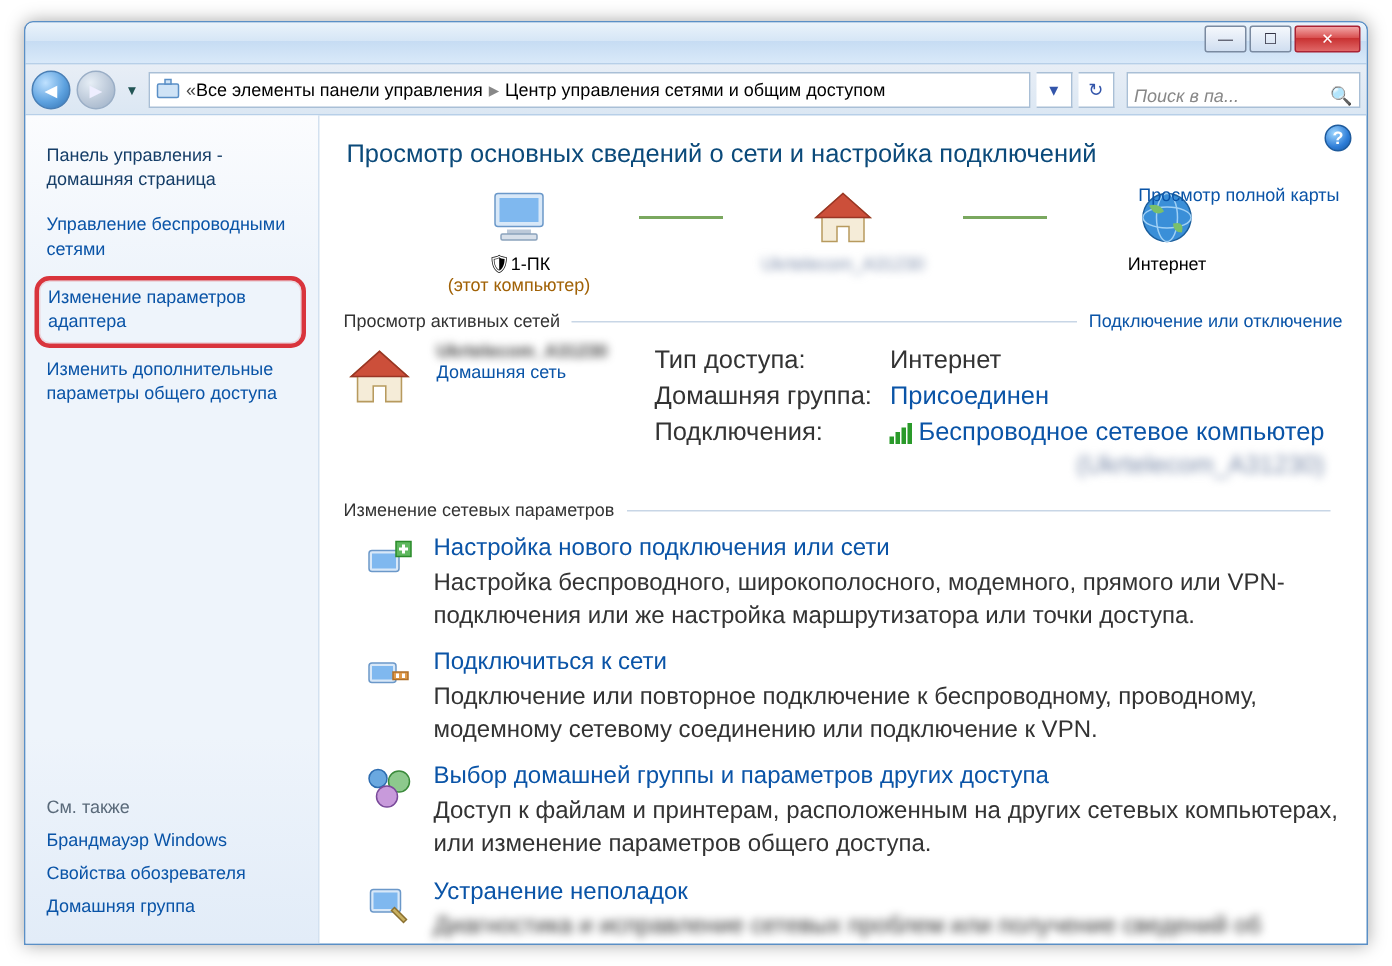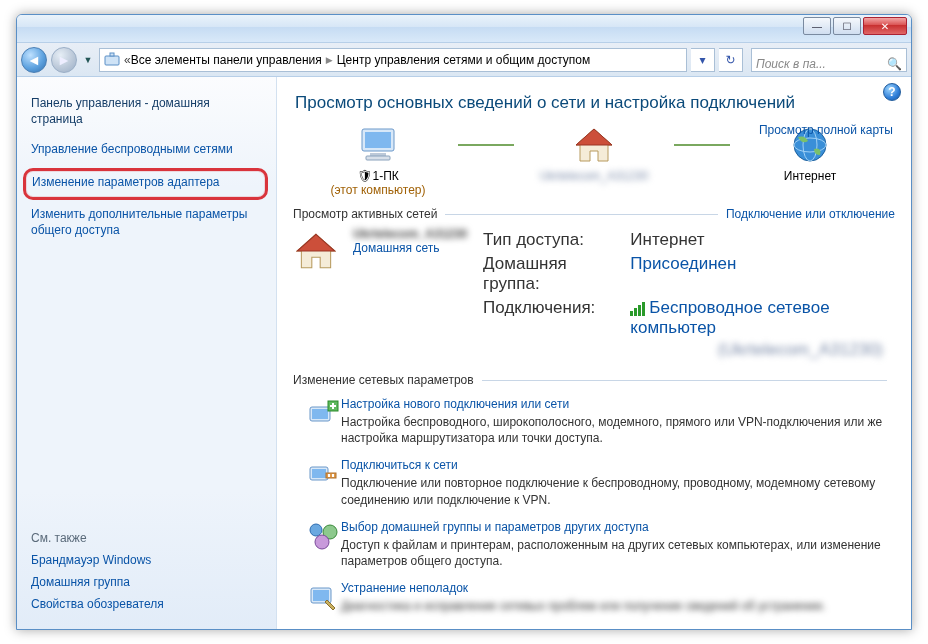--- a/index.html
+++ b/index.html
@@ -17,21 +17,21 @@
 .nav-btn.disabled { background: radial-gradient(circle at 35% 30%, #e6eef6, #bcc9d9 55%, #9aaec6); border-color:#9aaec6; color:#eef; }
 .dropdown-arrow { width:14px; height:26px; display:flex; align-items:center; justify-content:center; color:#255; font-size:9px; }
 .address-box { flex:1; height:24px; border:1px solid #a9bfd6; background:#fff; display:flex; align-items:center; padding:0 4px; font-size:12px; overflow:hidden; }
 .addr-icon { width:16px; height:16px; margin-right:4px; display:inline-flex; align-items:center; justify-content:center; color:#3a7abf; font-size:12px; }
 .crumb-sep { color:#888; margin:0 4px; font-size:9px; }
 .refresh-btn { width:24px; height:24px; border:1px solid #a9bfd6; border-left:none; background:#fff; display:flex; align-items:center; justify-content:center; color:#35a; font-size:12px; }
 .search-box { width:156px; height:24px; border:1px solid #a9bfd6; background:#fff; display:flex; align-items:flex-end; padding:0 4px; margin-left:4px; font-size:12px; color:#888; font-style:italic; }
 .search-box .mag { margin-left:auto; color:#35a; font-style:normal; }
 
 .content { display:flex; height: calc(100% - 62px); }
-.sidebar { width: 260px; background: linear-gradient(#fbfcfe,#eef4fb 20%, #eef4fb 75%, #e2ecf8); border-right:1px solid #d3e1f0; padding: 18px 14px 10px 14px; font-size:12px; color:#1a3e6e; display:flex; flex-direction:column; }
+.sidebar { width: 196px; background: linear-gradient(#fbfcfe,#eef4fb 20%, #eef4fb 75%, #e2ecf8); border-right:1px solid #d3e1f0; padding: 18px 14px 10px 14px; font-size:12px; color:#1a3e6e; display:flex; flex-direction:column; }
 .sidebar .home { color:#163e68; margin-bottom:14px; line-height:1.35; }
 .sidebar a.task { display:block; color:#0a54a7; text-decoration:none; line-height:1.35; margin-bottom:10px; cursor:pointer; }
 .highlight-box { border:3px solid #d9343c; border-radius:10px; padding:3px 6px; margin-left:-8px; margin-right:-6px; margin-bottom:6px; box-shadow: 0 0 0 1px rgba(217,52,60,.15) inset; }
 .sidebar-spacer { flex:1; }
 .sidebar .see-also-head { color:#5a6a7a; margin-bottom:8px; }
 .sidebar .see-also a { display:block; color:#0a54a7; margin-bottom:8px; cursor:pointer; }
 
 .main { flex:1; overflow:hidden; position:relative; padding: 10px 16px 0 16px; }
 .help-icon { position:absolute; right:10px; top:6px; width:18px; height:18px; border-radius:50%; background: radial-gradient(circle at 35% 30%, #9fd7ff, #2f7ed8 60%, #1557a2); color:#fff; font-size:12px; font-weight:bold; display:flex; align-items:center; justify-content:center; border:1px solid #1f5b9c; }
 h1.page-title { color:#0b4a7a; font-weight:normal; font-size:17px; margin: 6px 0 10px 2px; }
@@ -55,21 +55,21 @@
 .props-table { margin-left:auto; font-size:17px; }
 .props-table td { padding: 1px 10px 1px 0; vertical-align:top; }
 .props-table .lab { color:#333; }
 .props-table .val { color:#333; }
 .props-table .link { color:#0a54a7; cursor:pointer; }
 .signal-bars { display:inline-flex; align-items:flex-end; gap:1px; margin-right:4px; vertical-align:middle; }
 .signal-bars span { width:3px; background:#2a9a2a; display:inline-block; }
 .blurred { filter: blur(3px); color:#7a8aa8; }
 
 .tasks-list { padding:4px 0 0 14px; }
-.task-row { display:flex; margin-bottom:12px; font-size:12px; }
+.task-row { display:flex; gap:12px; margin-bottom:12px; font-size:16px; }
 .task-ico { width:34px; height:34px; display:flex; align-items:center; justify-content:center; flex-shrink:0; }
 .task-title { color:#0a54a7; cursor:pointer; margin-bottom:3px; }
 .task-desc { color:#333; line-height:1.35; }
 
 .subtext { color:#a16207; font-size:12px; }
 </style>
 </head>
 <body>
 
 <div class="window-shadow">
@@ -111,22 +111,22 @@
       <div class="home">Панель управления - домашняя страница</div>
       <a class="task">Управление беспроводными сетями</a>
       <div class="highlight-box">
         <a class="task" style="margin-bottom:4px">Изменение параметров адаптера</a>
       </div>
       <a class="task">Изменить дополнительные параметры общего доступа</a>
       <div class="sidebar-spacer"></div>
       <div class="see-also-head">См. также</div>
       <div class="see-also">
         <a>Брандмауэр Windows</a>
+        <a>Свойства обозревателя</a>
         <a>Домашняя группа</a>
-        <a>Свойства обозревателя</a>
       </div>
     </div>
 
     <div class="main">
       <div class="help-icon">?</div>
       <h1 class="page-title">Просмотр основных сведений о сети и настройка подключений</h1>
 
       <div class="net-map">
         <span class="view-full-map">Просмотр полной карты</span>
         <div class="map-node">

